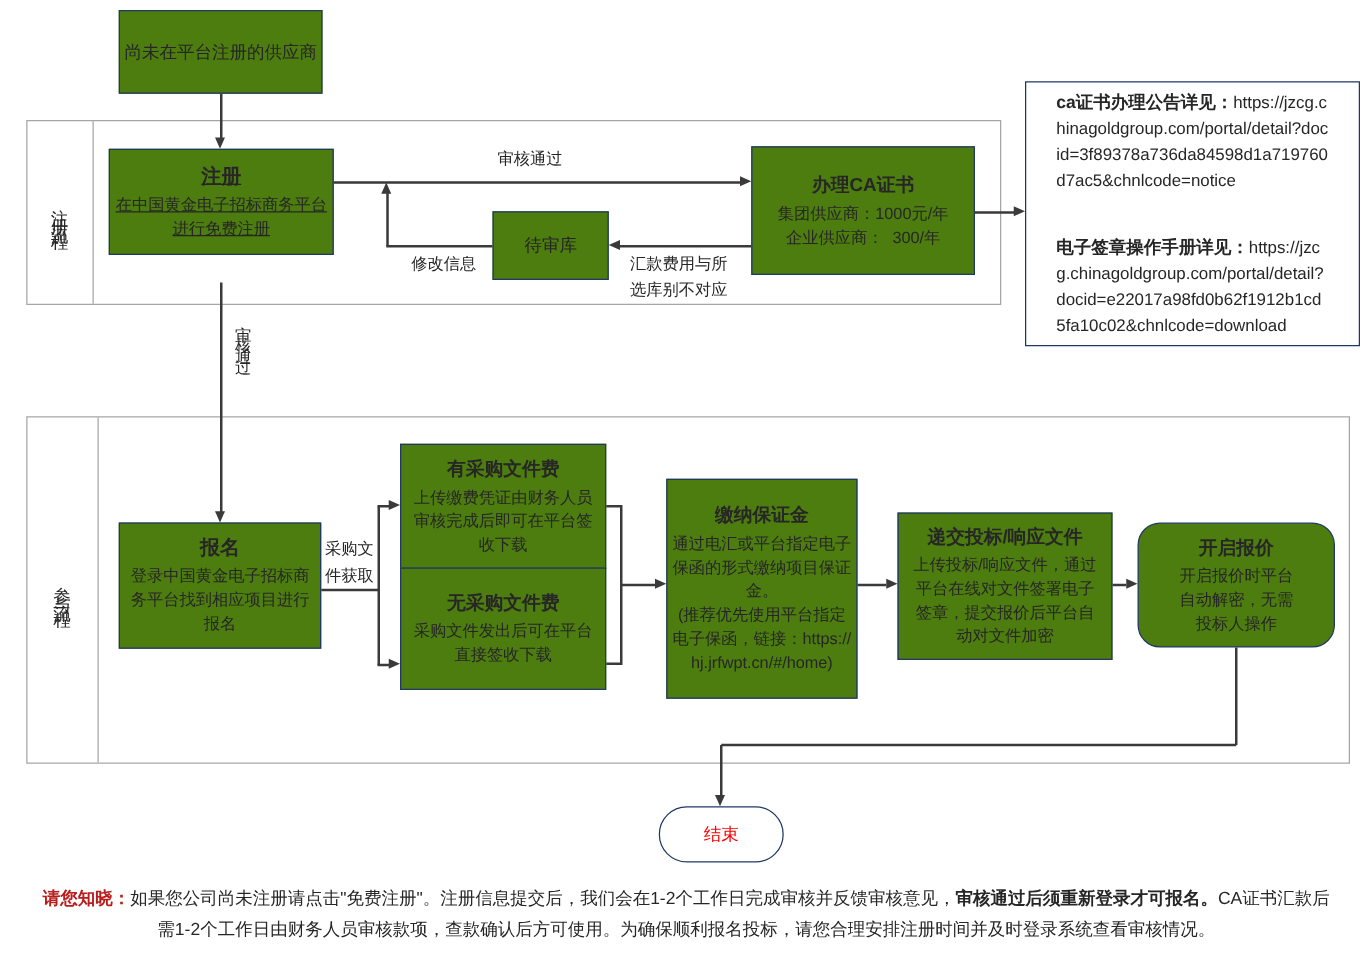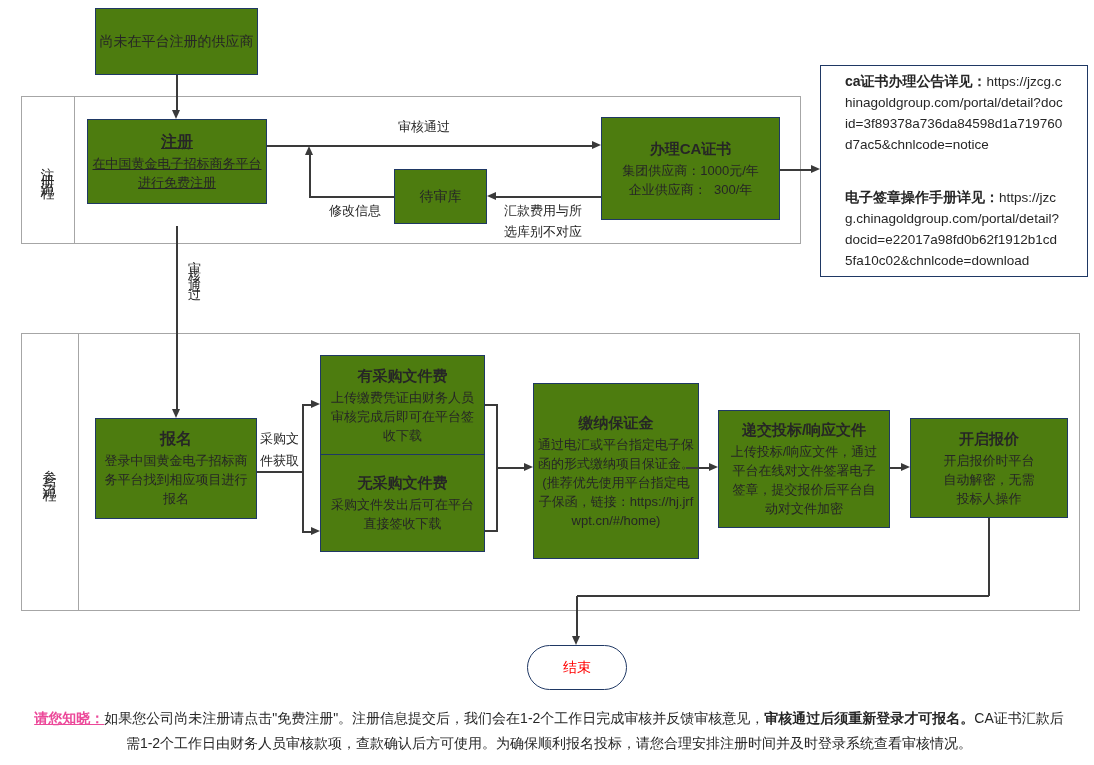--- a/index.html
+++ b/index.html
@@ -36,21 +36,21 @@
   .info p{margin:16px;font-size:13.5px;line-height:21px;text-align:left;word-break:break-all;}
   .info b{font-size:14px;}
 
   
   .oval{position:absolute;box-sizing:border-box;border:1.5px solid #1F3864;border-radius:23px;background:#fff;
         display:flex;align-items:center;justify-content:center;font-size:14px;color:#FF0000;}
 
   
   .footer{position:absolute;left:30px;top:706px;width:1038px;font-size:14px;line-height:25px;
           text-align:center;color:#262626;}
-  .red{color:#ec4899;text-decoration:underline;}
+  .red{color:#b91c1c;}
   .bold{font-weight:bold;}
   .ca-line{white-space:pre-wrap;}
 </style>
 </head>
 <body>
 
 <div id="canvas">
 
   <div class="section" style="left:21px;top:96px;width:780px;height:148px;">
     <div class="lane-label" style="width:53px;">
@@ -96,32 +96,32 @@
   <div class="node" style="left:320px;top:355px;width:165px;height:100px;padding:0 8px;">
     <div class="title">有采购文件费</div>
     <div class="desc">上传缴费凭证由财务人员审核完成后即可在平台签收下载</div>
   </div>
 
   <div class="node" style="left:320px;top:454px;width:165px;height:98px;padding:0 8px;">
     <div class="title">无采购文件费</div>
     <div class="desc">采购文件发出后可在平台直接签收下载</div>
   </div>
 
-  <div class="node" style="left:533px;top:383px;width:166px;height:176px;padding:16px 3px;">
+  <div class="node" style="left:533px;top:383px;width:153px;height:176px;padding:16px 3px;">
     <div class="title">缴纳保证金</div>
     <div class="desc">通过电汇或平台指定电子保函的形式缴纳项目保证金。</div>
     <div class="desc" style="margin-top:0;word-break:break-all;">(推荐优先使用平台指定电子保函，链接：https://hj.jrfwpt.cn/#/home)</div>
   </div>
 
   <div class="node" style="left:718px;top:410px;width:172px;height:118px;padding:0 8px;">
     <div class="title">递交投标/响应文件</div>
     <div class="desc">上传投标/响应文件，通过平台在线对文件签署电子签章，提交报价后平台自动对文件加密</div>
   </div>
 
-  <div class="node" style="left:910px;top:418px;width:158px;height:100px;padding:0 28px;">
+  <div class="node" style="left:910px;top:418px;width:158px;height:100px;padding:0 28px;border-radius:18px;">
     <div class="title">开启报价</div>
     <div class="desc">开启报价时平台自动解密，无需投标人操作</div>
   </div>
 
   <div class="oval" style="left:527px;top:645px;width:100px;height:45px;">
     <span>结束</span>
   </div>
 
   <div>
     <div class="vl" style="left:176px;top:75px;height:36px;"></div>

